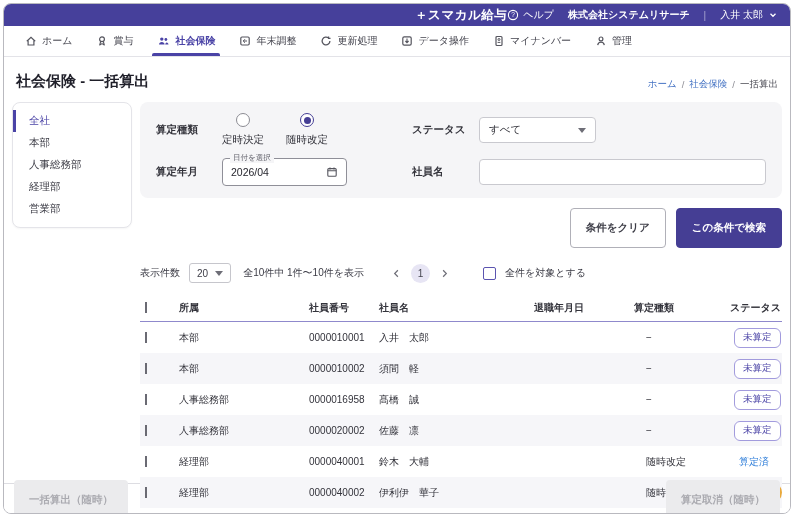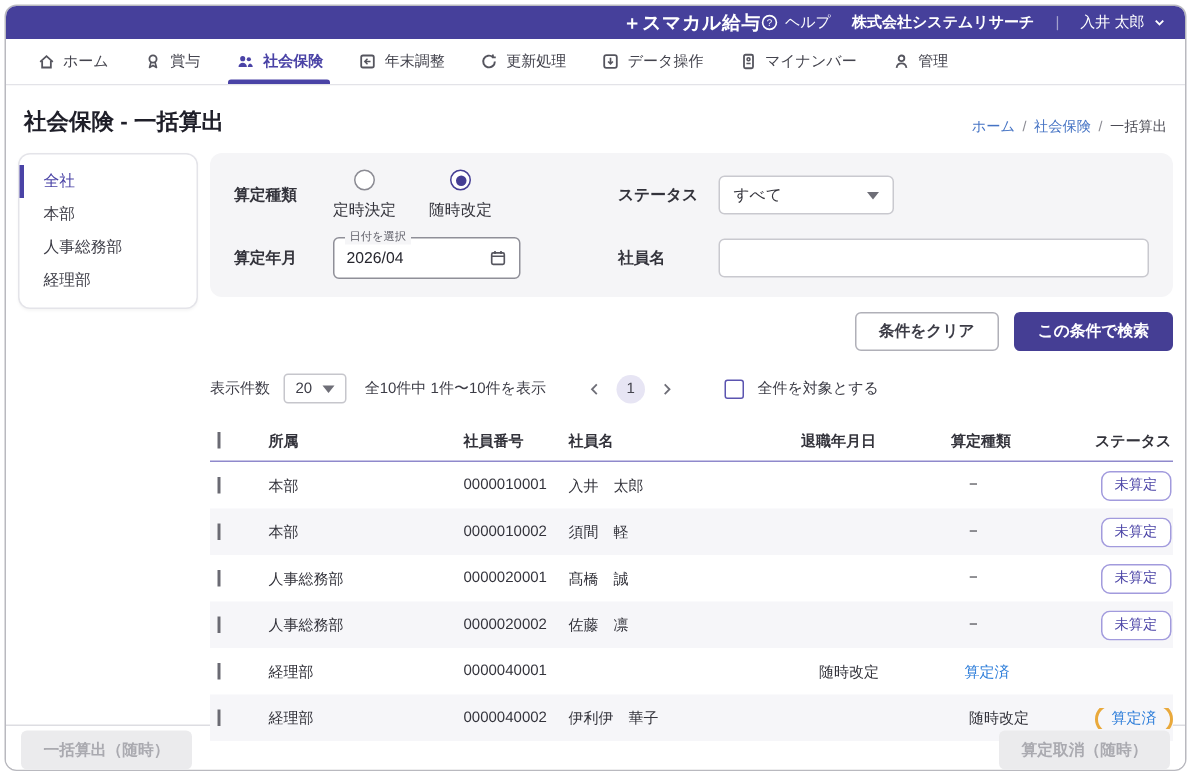--- a/index.html
+++ b/index.html
@@ -50,21 +50,21 @@
   .radio.checked .radio-dot { border-color:#453e94; }
   .radio.checked .radio-dot::after { content:""; position:absolute; left:2.5px; top:2.5px; width:7px; height:7px; border-radius:50%; background:#453e94; }
   .date-field { position:relative; width:125px; height:28px; border:1px solid #8f8f98; border-radius:4px; background:#fff; display:flex; align-items:center; justify-content:space-between; padding:0 8px; font-size:10.5px; color:#26262e; cursor:text; }
   .date-field .float-label { position:absolute; top:-6px; left:7px; font-size:7.5px; color:#5c5c66; background:#f5f5f7; padding:0 3px; }
   .date-field .icon { color:#55555e; }
   .select-box { width:117px; height:26px; border:1px solid #c9c9cf; border-radius:4px; background:#fff; display:flex; align-items:center; justify-content:space-between; padding:0 9px; font-size:10.5px; cursor:pointer; }
   .select-arrow { width:0; height:0; border-left:4px solid transparent; border-right:4px solid transparent; border-top:5px solid #6e6e77; }
   .text-input { width:100%; height:26px; border:1px solid #c9c9cf; border-radius:4px; background:#fff; font-size:10.5px; padding:0 8px; font-family:inherit; color:#26262e; outline:none; }
 
   .filter-actions { display:flex; justify-content:flex-end; gap:10px; margin-top:10px; }
-  .btn { border-radius:4px; font-size:10.5px; font-weight:bold; height:26px; padding:0 15px; cursor:pointer; font-family:inherit; display:flex; align-items:center; }
+  .btn { border-radius:4px; font-size:10.5px; font-weight:bold; height:40px; padding:0 15px; cursor:pointer; font-family:inherit; display:flex; align-items:center; }
   .btn-outline { background:#fff; border:1px solid #b0b0b8; color:#3c3c46; }
   .btn-primary { background:#453e94; border:1px solid #453e94; color:#fff; }
   .btn-disabled { background:#ebebed; border:none; color:#aaaab0; cursor:default; }
 
   
   .list-controls { display:flex; align-items:center; margin-top:15px; font-size:10px; color:#3c3c46; gap:9px; }
   .per-page-select { height:20px; border:1px solid #c6c6cc; border-radius:3px; background:#fff; display:flex; align-items:center; gap:7px; padding:0 7px; cursor:pointer; }
   .range-text { margin-left:3px; }
   .pager { display:flex; align-items:center; gap:9px; margin-left:18px; color:#6e6e77; }
   .page-num { width:19px; height:19px; border-radius:50%; background:#e7e5f4; color:#44444e; display:flex; align-items:center; justify-content:center; font-size:10px; cursor:pointer; }
@@ -206,20 +206,21 @@
         </div>
     </div>
 
     <div class="body-row">
 
       <aside class="sidebar" id="sidebar">
           <div class="side-item active">全社</div>
           <div class="side-item">本部</div>
           <div class="side-item">人事総務部</div>
           <div class="side-item">経理部</div>
+          <div class="side-item">営業部</div>
         </aside>
 
       <section class="content">
 
         <div class="filter-card">
           <div class="filter-grid">
             <div class="f-label">算定種類</div>
             <div class="radio-group" id="calc-type-radios">
                 <span class="radio">
                   <span class="radio-dot"></span>
@@ -313,39 +314,40 @@
               <div class="cell">本部</div>
               <div class="cell">0000010002</div>
               <div class="cell">須間　軽</div>
               <div class="cell"></div>
               <div class="cell" style="padding-left:17px">−</div>
               <div class="cell"><span class="badge">未算定</span></div>
             </div>
             <div class="t-row">
               <div class="cell"><span class="checkbox"></span></div>
               <div class="cell">人事総務部</div>
-              <div class="cell">0000020001</div>
+              <div class="cell">0000016958</div>
               <div class="cell">髙橋　誠</div>
               <div class="cell"></div>
               <div class="cell" style="padding-left:17px">−</div>
               <div class="cell"><span class="badge">未算定</span></div>
             </div>
             <div class="t-row">
               <div class="cell"><span class="checkbox"></span></div>
               <div class="cell">人事総務部</div>
               <div class="cell">0000020002</div>
               <div class="cell">佐藤　凛</div>
               <div class="cell"></div>
               <div class="cell" style="padding-left:17px">−</div>
               <div class="cell"><span class="badge">未算定</span></div>
             </div>
             <div class="t-row">
               <div class="cell"><span class="checkbox"></span></div>
               <div class="cell">経理部</div>
               <div class="cell">0000040001</div>
+              <div class="cell">鈴木　大輔</div>
               <div class="cell"></div>
               <div class="cell" style="padding-left:17px">随時改定</div>
               <div class="cell"><span class="status-link">算定済</span></div>
             </div>
             <div class="t-row">
               <div class="cell"><span class="checkbox"></span></div>
               <div class="cell">経理部</div>
               <div class="cell">0000040002</div>
               <div class="cell">伊利伊　華子</div>
               <div class="cell"></div>

